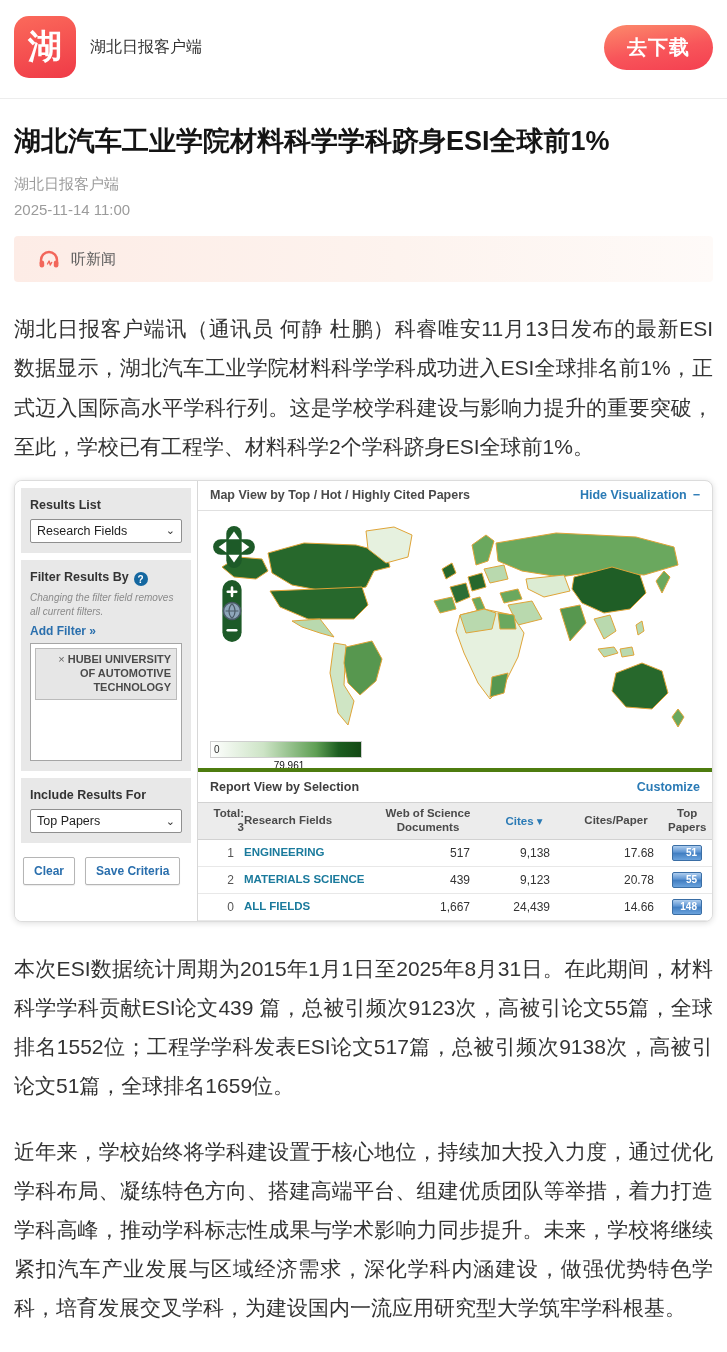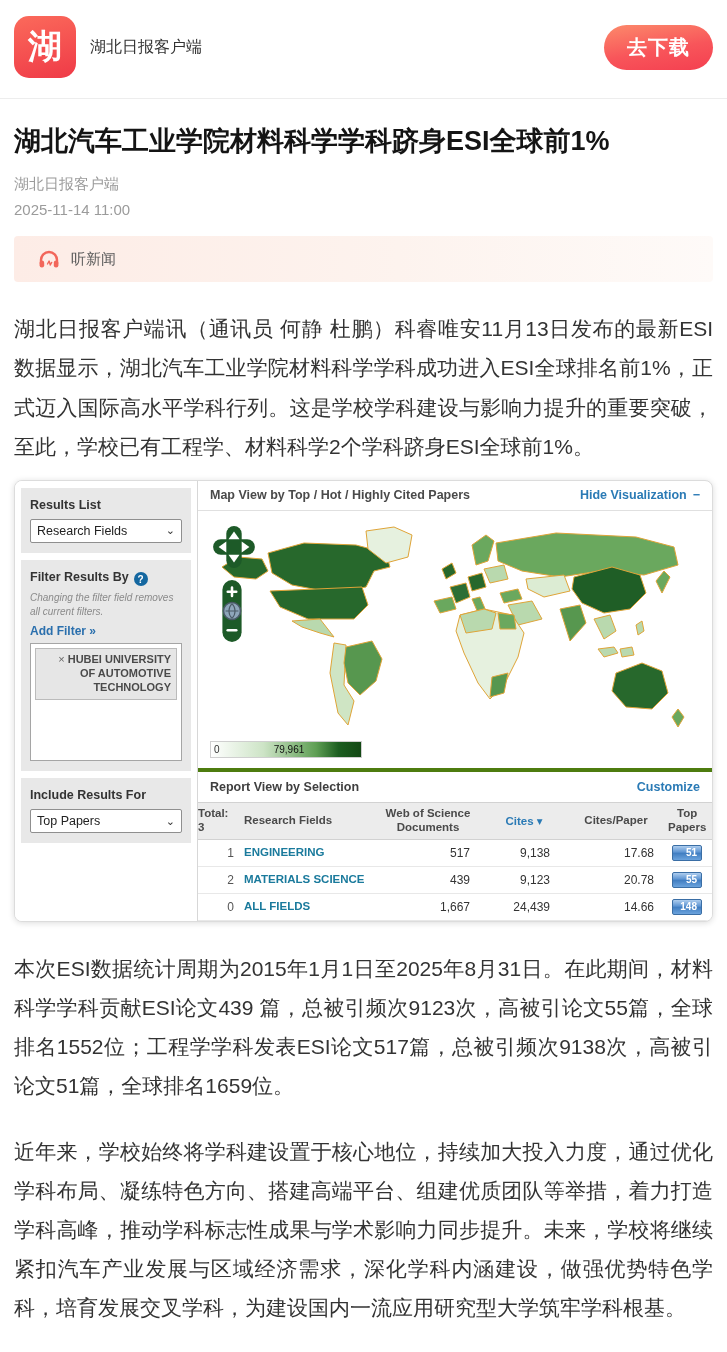--- a/index.html
+++ b/index.html
@@ -78,21 +78,21 @@
   }
   .map-title { font-size:12.5px; font-weight:700; color:#4a4a4a; }
   .hide-viz { font-size:12.5px; font-weight:700; color:#2a7ab5; cursor:pointer; display:flex; align-items:flex-end; gap:6px; }
   .map-area { position:relative; flex:1; background:#fff; overflow:hidden; }
   .map-area > svg.world { position:absolute; left:18px; top:6px; }
   .map-controls { position:absolute; left:14px; top:14px; width:44px; }
   .legend { position:absolute; left:12px; bottom:10px; width:152px; height:17px;
     background:linear-gradient(90deg,#ffffff 0%,#cde4c6 35%,#5f9f54 70%,#1c5e20 85%,#134814 100%);
     border:1px solid #cfcfcf; }
   .legend .lg-min { position:absolute; left:3px; top:2px; font-size:10px; color:#333; }
-  .legend .lg-max { position:absolute; left:52%; top:2px; font-size:10px; color:#111; transform:translateX(-50%); }
+  .legend .lg-max { position:absolute; left:52%; top:18px; font-size:10px; color:#111; transform:translateX(-50%); }
   .report-head {
     display:flex; align-items:center; justify-content:space-between;
     padding:8px 12px; border-top:4px solid #4d7c0f;
   }
   .report-title { font-size:12.5px; font-weight:700; color:#3f3f3f; }
   .customize { font-size:12.5px; font-weight:700; color:#2a7ab5; cursor:pointer; }
   .tbl { width:100%; font-size:12px; }
   .tbl-row { display:grid; grid-template-columns:46px 128px 112px 80px 104px 1fr; align-items:center; padding-right:10px; }
   .tbl-header { background:#ececec; border-top:1px solid #d2d2d2; border-bottom:1px solid #d2d2d2; padding-top:4px; padding-bottom:4px; }
   .th { font-weight:700; color:#4a4a4a; font-size:11.5px; line-height:1.2; }
@@ -165,20 +165,24 @@
       </div>
 
       <div class="side-block">
         <div class="side-label">Include Results For</div>
         <div class="fake-select">
           <span>Top Papers</span>
           <span class="chev">⌄</span>
         </div>
       </div>
 
+      <div class="side-buttons">
+        <button class="side-btn">Clear</button>
+        <button class="side-btn">Save Criteria</button>
+      </div>
     </div>
 
     <div class="esi-main">
       <div class="map-head">
         <span class="map-title">Map View by Top / Hot / Highly Cited Papers</span>
         <span class="hide-viz">
           <span>Hide Visualization</span>
           <b>−</b>
         </span>
       </div>
@@ -251,21 +255,21 @@
         </div>
       </div>
 
       <div class="report-head">
         <span class="report-title">Report View by Selection</span>
         <span class="customize">Customize</span>
       </div>
 
       <div class="tbl">
         <div class="tbl-row tbl-header">
-          <div class="th" style="text-align:left;">
+          <div class="th" style="text-align:right;">
             <div>Total:</div>
             <div>3</div>
           </div>
           <div class="th">Research Fields</div>
           <div class="th center">Web of Science Documents</div>
           <div class="th-cites">Cites ▾</div>
           <div class="th center">Cites/Paper</div>
           <div class="th center">Top Papers</div>
         </div>
 

